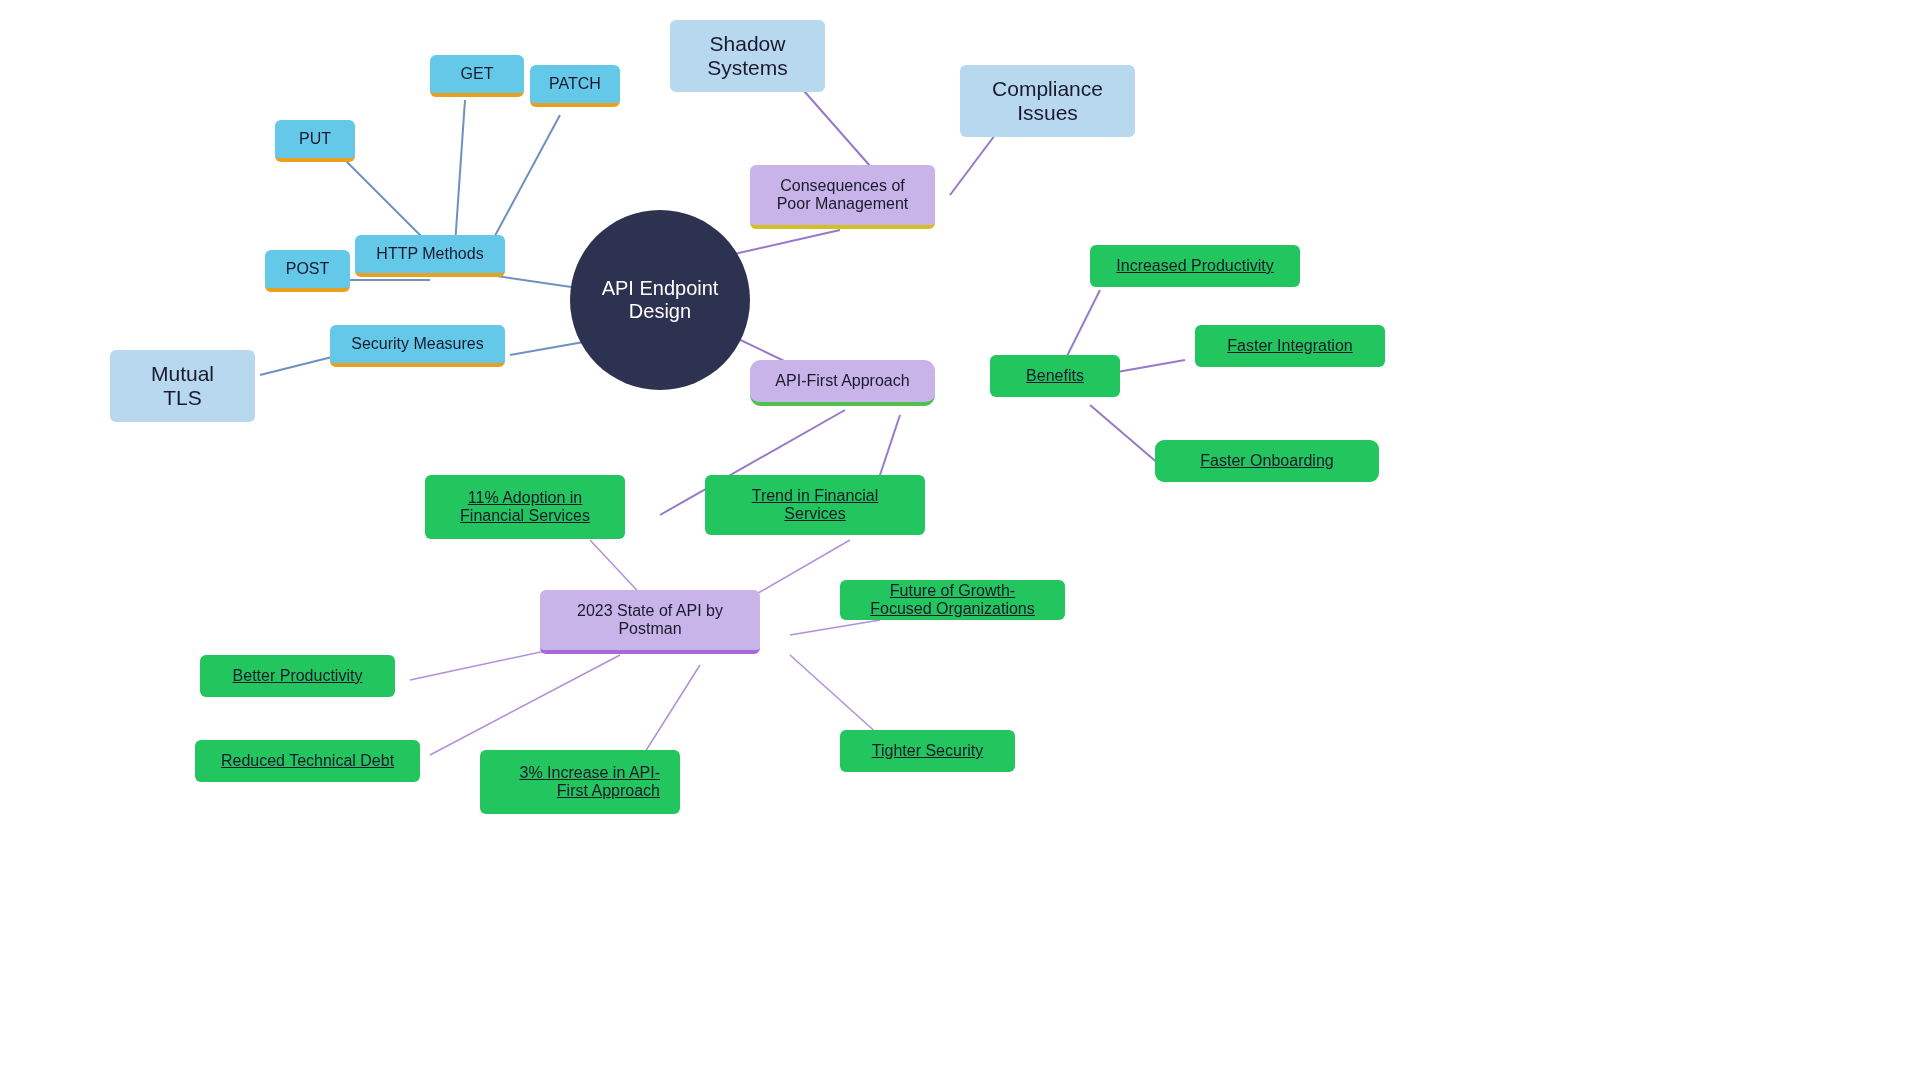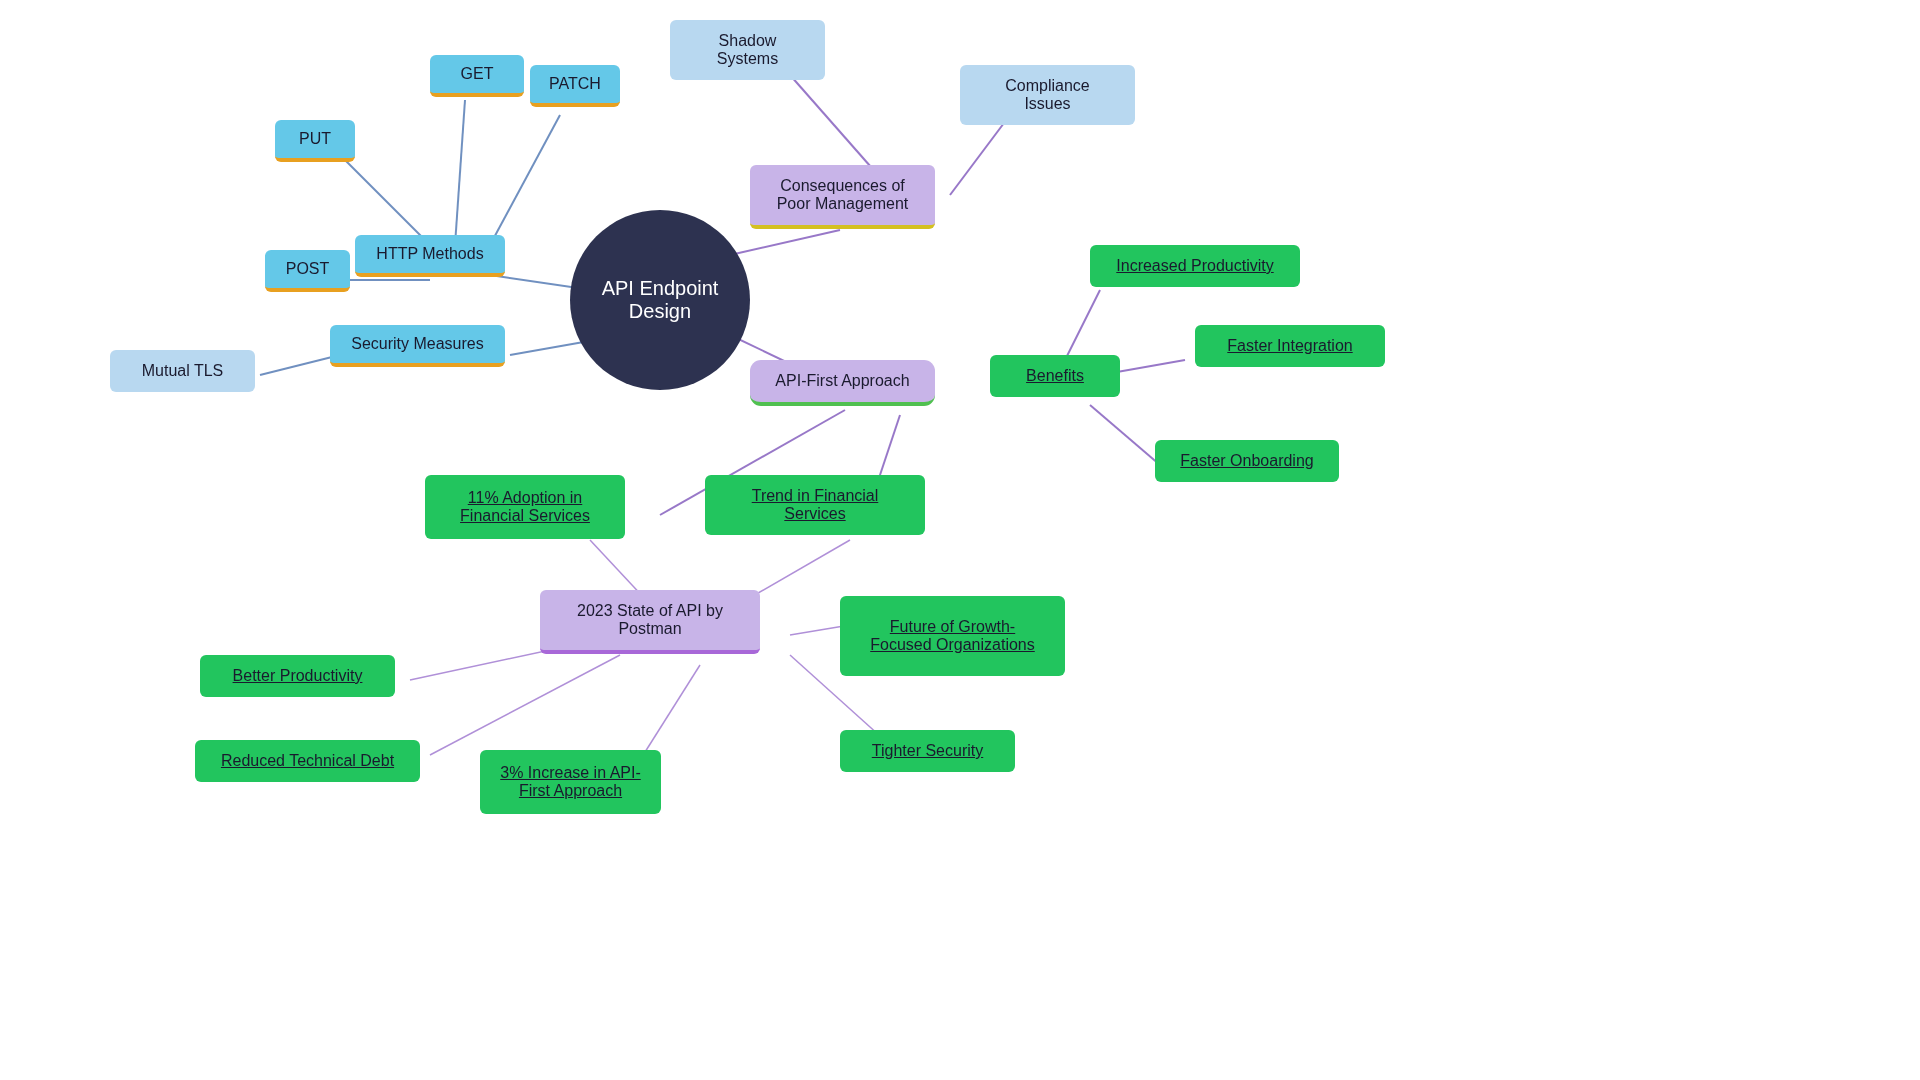--- a/index.html
+++ b/index.html
@@ -63,21 +63,21 @@
       border-radius: 6px;
       font-size: 16px;
       padding: 12px 20px;
       text-decoration: underline;
     }
     
     .sky-node {
       background: #b8d8f0;
       color: #1a1a2e;
       border-radius: 6px;
-      font-size: 16px;
+      font-size: 21px;
       padding: 12px 20px;
     }
     
     .green-bottom {
       border-bottom: 4px solid #50c050;
     }
     
     .yellow-bottom {
       border-bottom: 4px solid #d4c020;
     }
@@ -193,21 +193,21 @@
 </div>
 
 <div class="node light-purple-node" style="left:1090px; top:245px; width:210px;">
   <span>Increased Productivity</span>
 </div>
 
 <div class="node light-purple-node" style="left:1195px; top:325px; width:190px;">
   <span>Faster Integration</span>
 </div>
 
-<div class="node light-purple-node" style="left:1155px; top:440px; width:184px;">
+<div class="node light-purple-node" style="left:1155px; top:440px; width:224px;border-radius:9px;">
   <span>Faster Onboarding</span>
 </div>
 
 <div class="node light-purple-node" style="left:705px; top:475px; width:220px;">
   <span>Trend in Financial Services</span>
 </div>
 
 <div class="node light-purple-node" style="left:425px; top:475px; width:200px; padding: 14px 20px;">
   <span>11% Adoption in Financial Services</span>
 </div>
@@ -221,19 +221,19 @@
 </div>
 
 <div class="node light-purple-node" style="left:195px; top:740px; width:225px;">
   <span>Reduced Technical Debt</span>
 </div>
 
 <div class="node light-purple-node" style="left:840px; top:730px; width:175px;">
   <span>Tighter Security</span>
 </div>
 
-<div class="node light-purple-node" style="left:840px; top:580px; width:225px; padding: 22px 20px; margin-top: 16px;">
+<div class="node light-purple-node" style="left:840px; top:580px; width:225px; padding: 2px 20px;">
   <span>Future of Growth-Focused Organizations</span>
 </div>
 
-<div class="node light-purple-node" style="left:480px; top:750px; width:181px; padding: 14px 20px;">
+<div class="node light-purple-node" style="left:480px; top:750px; width:200px; padding: 14px 20px; text-align: right;">
   <span>3% Increase in API-First Approach</span>
 </div>
 
 </body></html>

